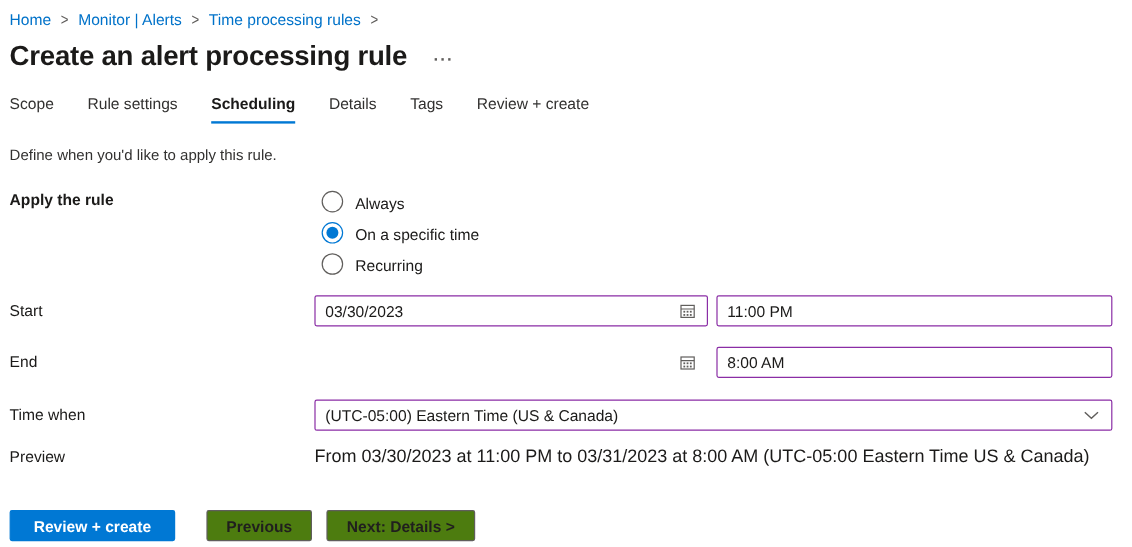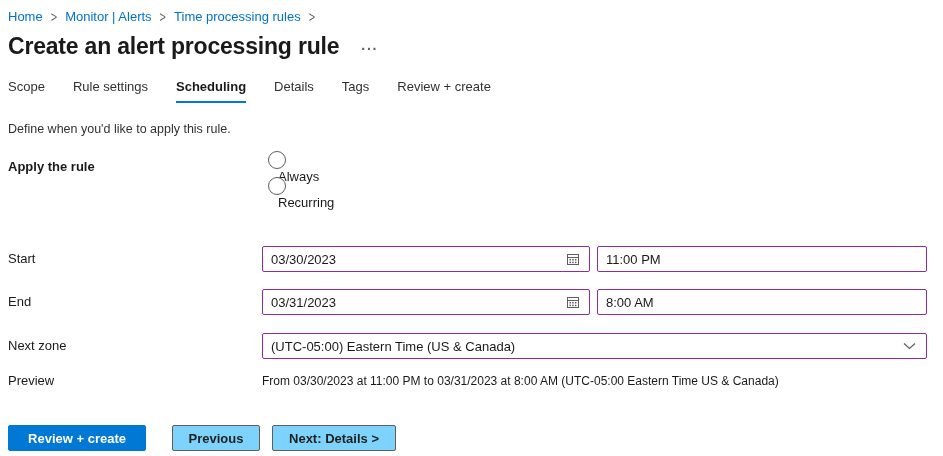--- a/index.html
+++ b/index.html
@@ -56,21 +56,21 @@
 
   
   .field-label {
     position: absolute; left: 8px; height: 26px; line-height: 26px;
     font-size: 13px; color: #1b1a19;
   }
   .field-label.bold { font-weight: 700; }
 
   .radio-group { position: absolute; left: 268px; top: 151px; }
   .radio-row {
-    display: flex; align-items: flex-start; height: 26px; cursor: pointer; flex-direction: column;
+    display: flex; align-items: flex-end; height: 26px; cursor: pointer;
   }
   .radio {
     position: relative; width: 18px; height: 18px; border-radius: 50%;
     border: 1px solid #605e5c; background: #fff; flex: 0 0 auto;
   }
   .radio-row.selected .radio { border-color: #0078d4; }
   .radio-row.selected .radio::after {
     content: ""; position: absolute; left: 3px; top: 3px; right: 3px; bottom: 3px;
     border-radius: 50%; background: #0078d4;
   }
@@ -87,32 +87,32 @@
     position: absolute; width: 20px; height: 20px; border: none; background: none;
     cursor: pointer; padding: 0; display: flex; align-items: center; justify-content: center;
   }
   .dropdown {
     position: absolute; height: 26px; border: 1px solid #8A2DA5; border-radius: 2px;
     display: flex; align-items: center; justify-content: space-between;
     padding: 0 10px 0 8px; font-size: 13px; color: #1b1a19; cursor: pointer; background: #fff;
   }
   .preview-value {
     position: absolute; left: 262px; top: 368px; height: 26px; line-height: 26px;
-    font-size: 12px; color: #1b1a19; white-space: nowrap;
+    font-size: 15px; color: #1b1a19; white-space: nowrap;
   }
 
   
   .btn {
     position: absolute; top: 425px; height: 26px; border-radius: 2px;
     font-size: 13px; font-weight: 700; cursor: pointer;
     font-family: "Liberation Sans", sans-serif;
     display: flex; align-items: center; justify-content: center;
   }
   .btn.primary { left: 8px; width: 138px; background: #0078d4; border: 1px solid #0078d4; color: #ffffff; }
-  .btn.secondary { background: #7dd3fc; border: 1px solid #605e5c; color: #201f1e; }
+  .btn.secondary { background: #4d7c0f; border: 1px solid #605e5c; color: #201f1e; }
   .btn.prev { left: 172px; width: 88px; }
   .btn.next { left: 272px; width: 124px; }
 </style>
 </head>
 <body>
 
 <div class="page">
 
   <nav class="breadcrumb">
     <a>Home</a>
@@ -137,20 +137,24 @@
     <button class="tab">Review + create</button>
   </div>
 
   <p class="description">Define when you'd like to apply this rule.</p>
 
   <div class="field-label bold" style="top:154px;">Apply the rule</div>
   <div class="radio-group">
     <div class="radio-row">
       <span class="radio"></span>
       <span class="radio-label">Always</span>
+    </div>
+    <div class="radio-row selected">
+      <span class="radio"></span>
+      <span class="radio-label">On a specific time</span>
     </div>
     <div class="radio-row">
       <span class="radio"></span>
       <span class="radio-label">Recurring</span>
     </div>
   </div>
 
   <div class="field-label" style="top:246px;">Start</div>
   <input class="tb" style="left: 262px; top: 246px; width: 328px;" value="03/30/2023">
   <button class="cal-btn" style="left:563px; top:249px;">
@@ -161,36 +165,35 @@
         <rect x="6.2" y="7" width="1.5" height="1.5" fill="#605e5c"></rect>
         <rect x="8.9" y="7" width="1.5" height="1.5" fill="#605e5c"></rect>
       <rect x="3.5" y="9.7" width="1.5" height="1.5" fill="#605e5c"></rect>
         <rect x="6.2" y="9.7" width="1.5" height="1.5" fill="#605e5c"></rect>
         <rect x="8.9" y="9.7" width="1.5" height="1.5" fill="#605e5c"></rect>
     </svg>
   </button>
   <input class="tb plain" style="left: 597px; top: 246px; width: 330px;" value="11:00 PM">
 
   <div class="field-label" style="top:289px;">End</div>
-  <input class="tb" style="left: 262px; top: 289px; width: 328px;" value="03/31/2023">
   <button class="cal-btn" style="left:563px; top:292px;">
     <svg width="14" height="14" viewBox="0 0 14 14">
       <rect x="1.5" y="2.5" width="11" height="10" fill="none" stroke="#605e5c" stroke-width="1"></rect>
       <line x1="1.5" y1="5.5" x2="12.5" y2="5.5" stroke="#605e5c" stroke-width="1"></line>
       <rect x="3.5" y="7" width="1.5" height="1.5" fill="#605e5c"></rect>
         <rect x="6.2" y="7" width="1.5" height="1.5" fill="#605e5c"></rect>
         <rect x="8.9" y="7" width="1.5" height="1.5" fill="#605e5c"></rect>
       <rect x="3.5" y="9.7" width="1.5" height="1.5" fill="#605e5c"></rect>
         <rect x="6.2" y="9.7" width="1.5" height="1.5" fill="#605e5c"></rect>
         <rect x="8.9" y="9.7" width="1.5" height="1.5" fill="#605e5c"></rect>
     </svg>
   </button>
   <input class="tb plain" style="left: 597px; top: 289px; width: 330px;" value="8:00 AM">
 
-  <div class="field-label" style="top:333px;">Next zone</div>
+  <div class="field-label" style="top:333px;">Time when</div>
   <div class="dropdown" style="left:262px; top:333px; width:665px;align-items:center;">
     <span>(UTC-05:00) Eastern Time (US &amp; Canada)</span>
     <span style="display:flex;">
       <svg width="13" height="8" viewBox="0 0 13 8">
           <polyline points="1,1.5 6.5,6.5 12,1.5" fill="none" stroke="#605e5c" stroke-width="1.2"></polyline>
         </svg>
     </span>
   </div>
 
   <div class="field-label" style="top:368px;">Preview</div>

